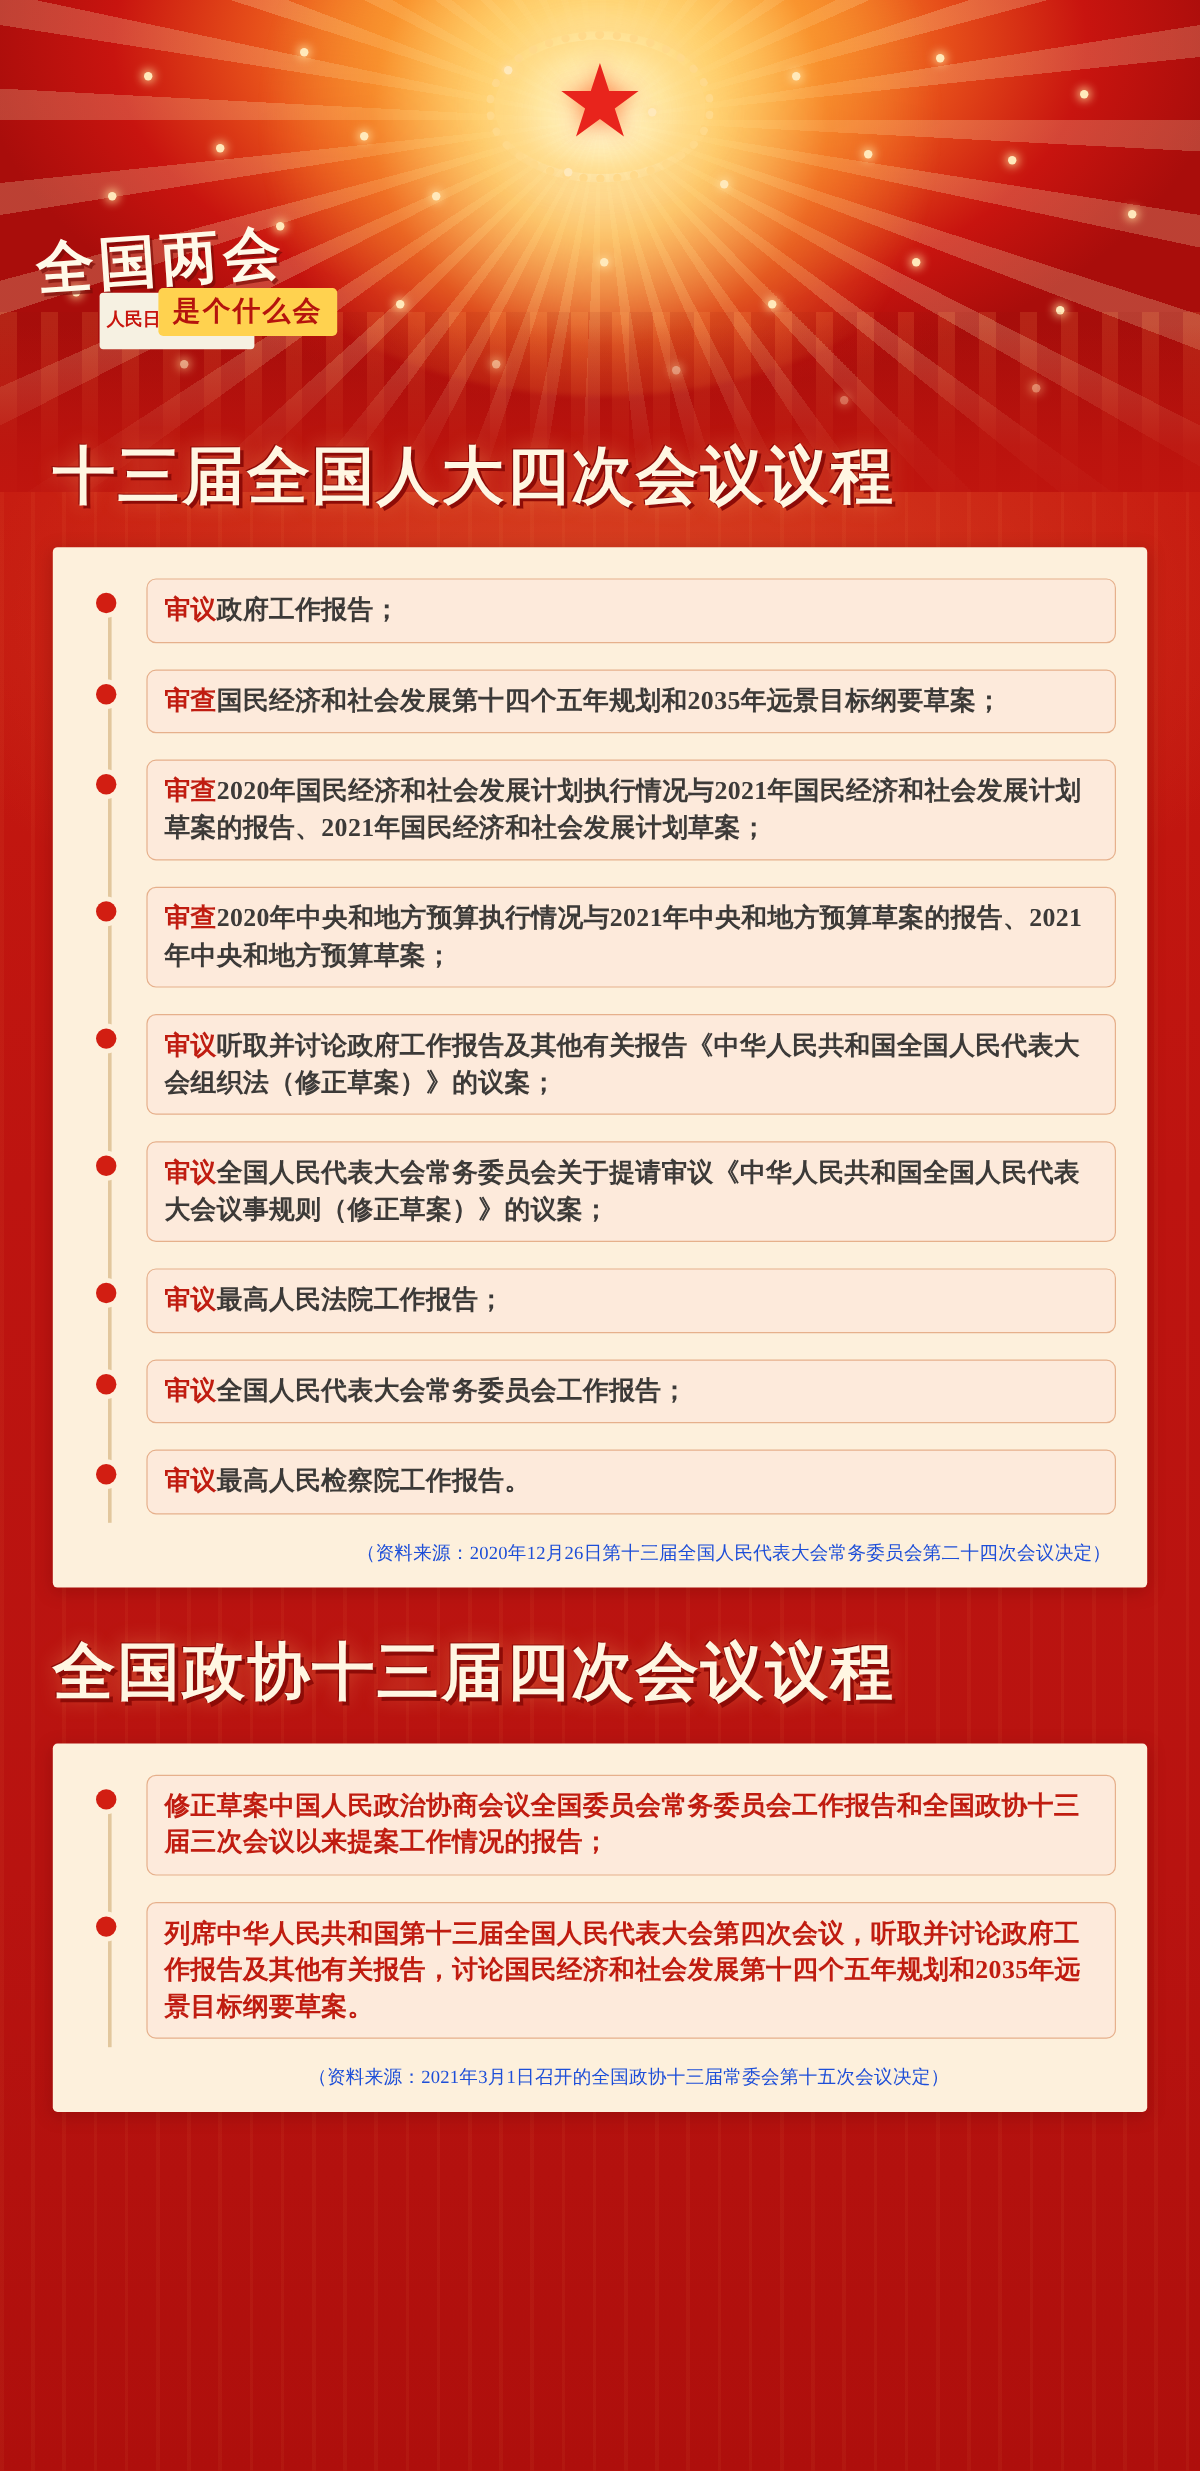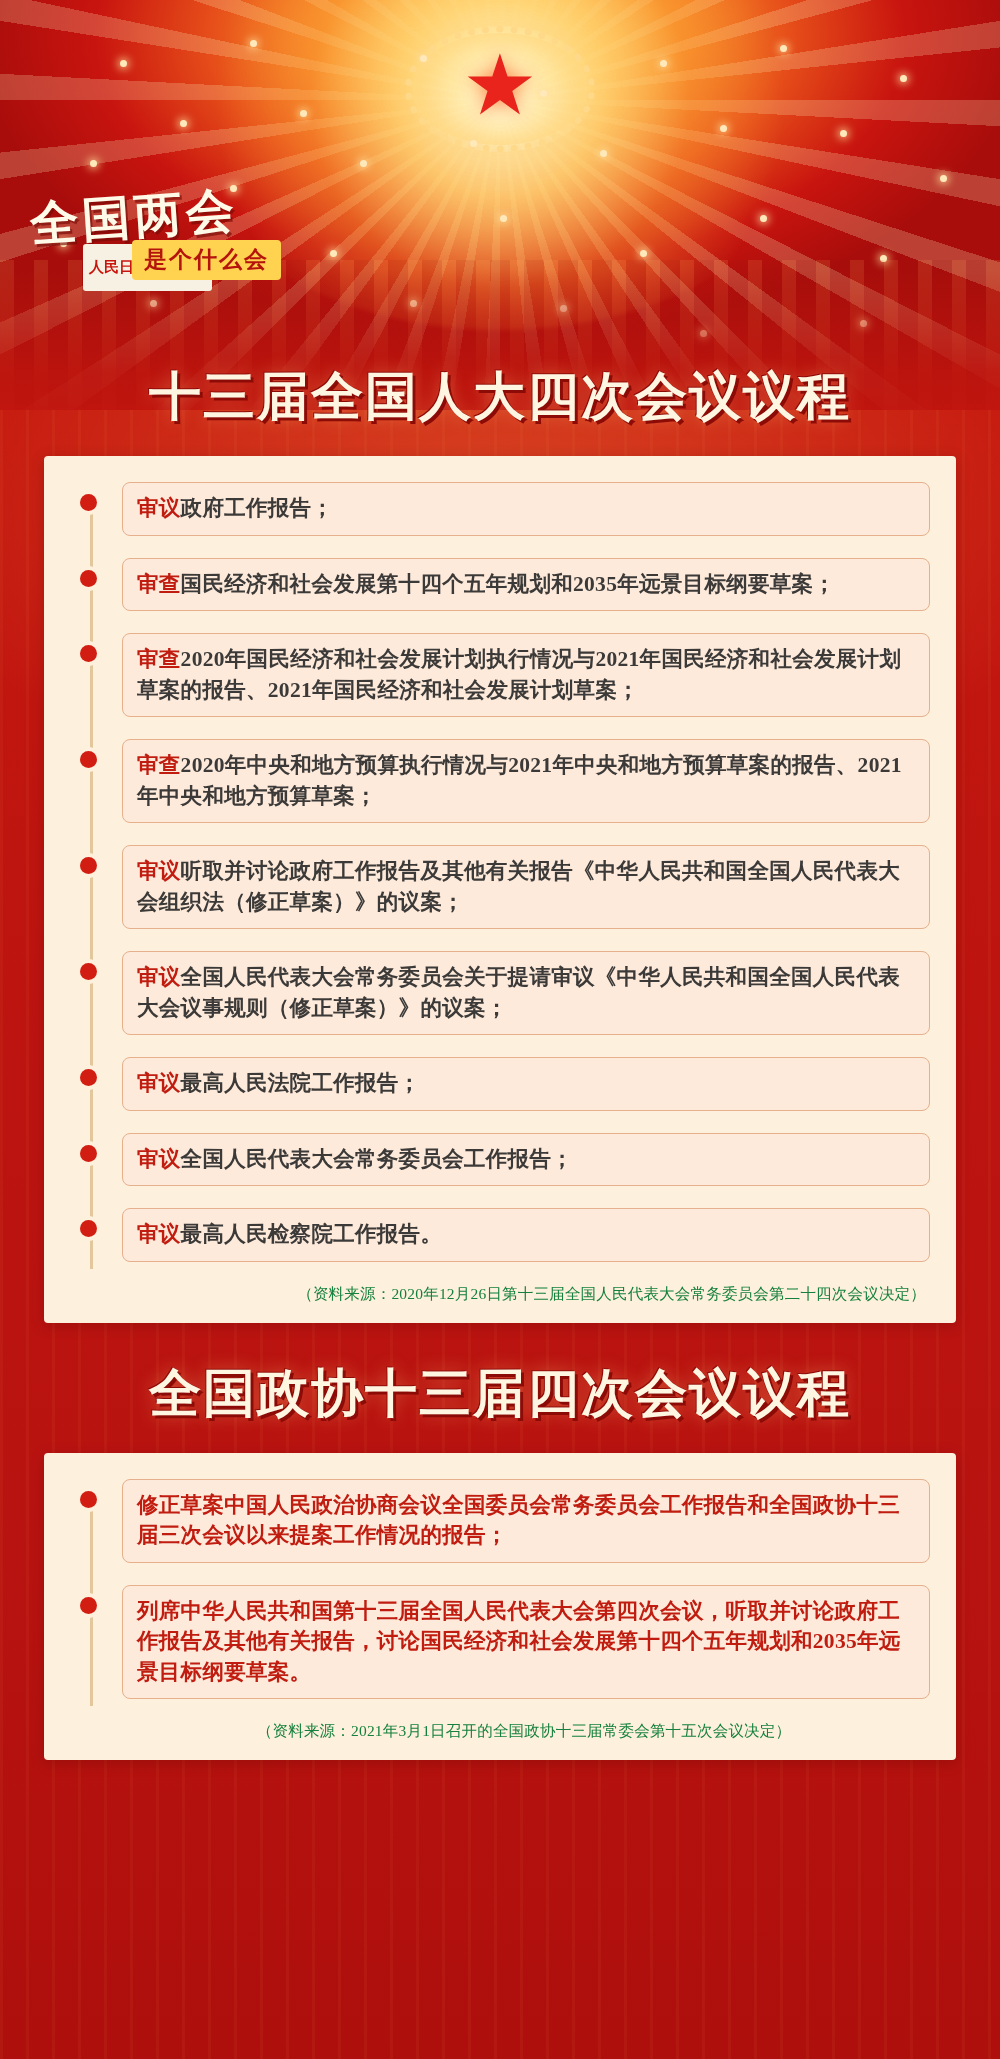--- a/index.html
+++ b/index.html
@@ -152,21 +152,20 @@
   }
 
   .content {
     position: relative;
     z-index: 5;
     padding: 0 44px;
   }
 
   
   .section-heading {
-    text-align: center;
     font-size: 52px;
     font-weight: bold;
     letter-spacing: 2px;
     color: #fff6e2;
     text-shadow:
       3px 3px 0 #8d0b07,
       -1px -1px 0 #8d0b07,
       0 0 18px rgba(255,190,110,.45);
     white-space: nowrap;
   }
@@ -211,21 +210,21 @@
     font-size: 21.5px;
     line-height: 1.42;
     color: #c01c10;
     font-weight: bold;
     letter-spacing: .3px;
   }
   .card .plain { color: #3c3a38; font-weight: bold; }
   .source {
     text-align: right;
     font-size: 15.5px;
-    color: #15803d;
+    color: #1d4ed8;
     margin-top: 7px;
     padding-right: 4px;
     letter-spacing: .2px;
   }
   .sec2-source { text-align: center; }
 </style>
 </head>
 <body>
 
 <div class="hero">

